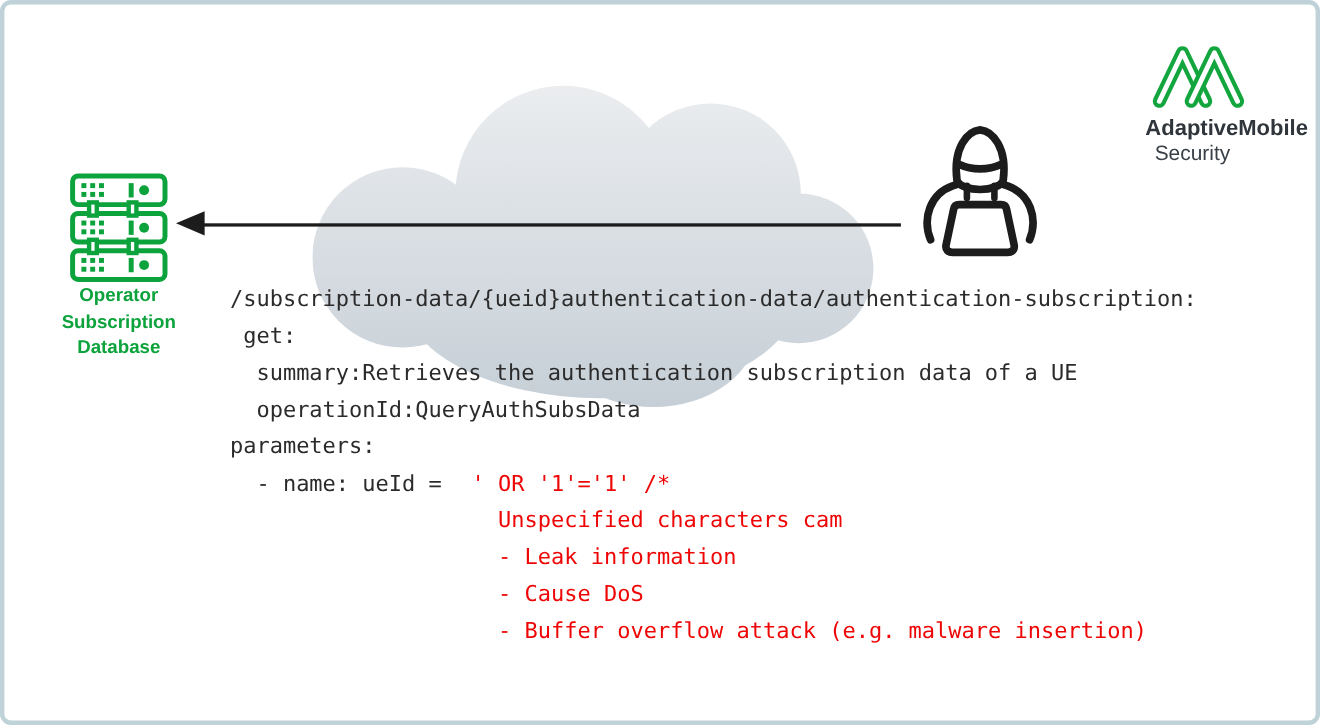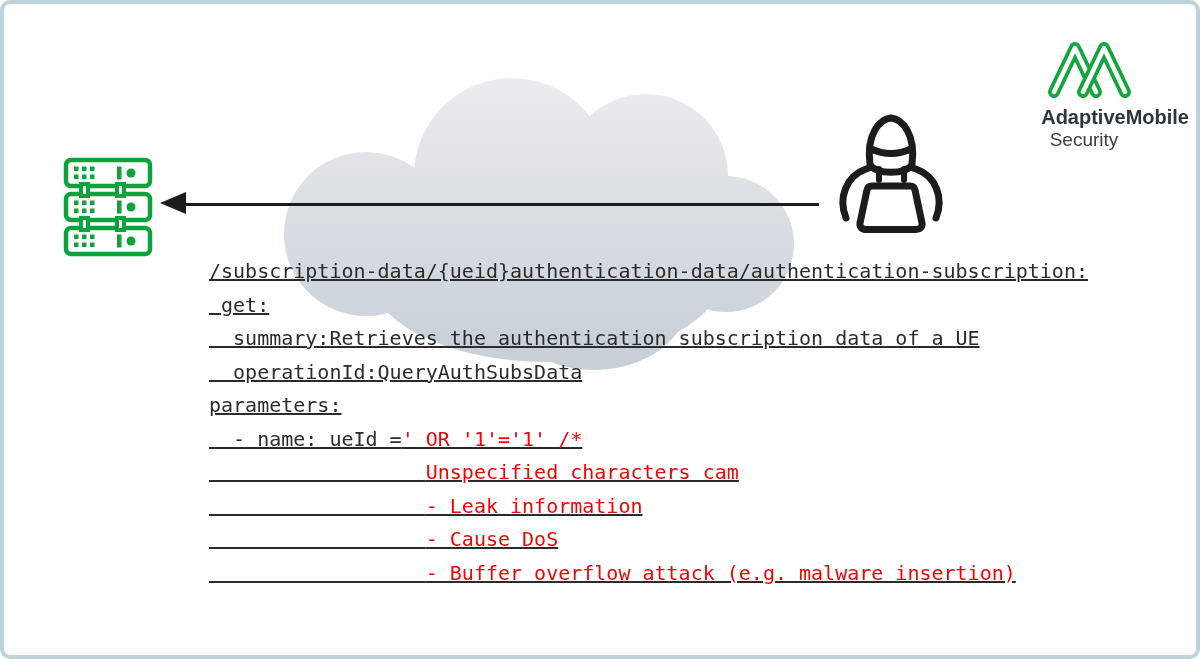--- a/index.html
+++ b/index.html
@@ -26,22 +26,22 @@
   
   .hacker{position:absolute;left:826px;top:104px;}
   
   .brand-logo{position:absolute;left:1040px;top:30px;}
   .brand-name{position:absolute;left:975px;top:102px;width:210px;text-align:right;
               font-size:20px;font-weight:bold;color:#2F353B;line-height:22px;}
   .brand-sub{position:absolute;left:975px;top:126px;width:210px;text-align:center;
              font-size:19px;color:#3A4047;line-height:20px;}
   
   .code-block{position:absolute;left:205px;top:251px;font-family:"DejaVu Sans Mono",monospace;
-              font-size:20px;line-height:33.5px;color:var(--code);white-space:pre;text-decoration:underline;}
-  .code-block .red{color:var(--red);}
+              font-size:20px;line-height:33.5px;color:var(--code);white-space:pre;}
+  .code-block .red{color:var(--red);margin-left:27px;}
 </style>
 </head>
 <body>
 
 <div class="frame">
 
   <svg class="cloud" width="512" height="300" viewBox="0 0 512 300">
     <defs>
       <linearGradient id="cg" x1="0" y1="0" x2="0" y2="300" gradientUnits="userSpaceOnUse">
         <stop offset="0" stop-color="#EBEDEF"></stop>
@@ -92,20 +92,25 @@
       <rect x="12" y="78.5" width="4.5" height="4.5"></rect>
         <rect x="20" y="78.5" width="4.5" height="4.5"></rect>
         <rect x="28" y="78.5" width="4.5" height="4.5"></rect>
       <rect x="12" y="86.5" width="4.5" height="4.5"></rect>
         <rect x="20" y="86.5" width="4.5" height="4.5"></rect>
         <rect x="28" y="86.5" width="4.5" height="4.5"></rect>
       <rect x="55" y="78.5" width="4.5" height="13"></rect>
         <circle cx="69" cy="85" r="4.5"></circle>
     </g>
   </svg>
+  <div class="db-label">
+    <div>Operator</div>
+    <div>Subscription</div>
+    <div>Database</div>
+  </div>
 
   <svg class="hacker" width="135" height="135" viewBox="0 0 135 135">
     <g fill="#fff" stroke="#1C1C1C" stroke-width="7" stroke-linecap="round" stroke-linejoin="round">
       <path d="M 16,110 C 8,90 16,68 36,61 L 61,53 L 86,61 C 106,68 114,90 106,110"></path>
       <path d="M 40,56 C 36,26 50,11 61,10 C 72,11 86,26 82,56 C 78,67 44,67 40,56 Z"></path>
       <path d="M 41,41 Q 61,50 81,41" fill="none"></path>
       <path d="M 49,61 L 49,72" fill="none" stroke-width="6"></path>
       <path d="M 74,61 L 74,72" fill="none" stroke-width="6"></path>
       <path d="M 42,78 L 80,78 C 83,78 84.5,79.5 85,82 L 92,115 C 92.6,119 90,121.5 86,121.5 L 36,121.5 C 32,121.5 29.4,119 30,115 L 37,82 C 37.5,79.5 39,78 42,78 Z"></path>
     </g>

